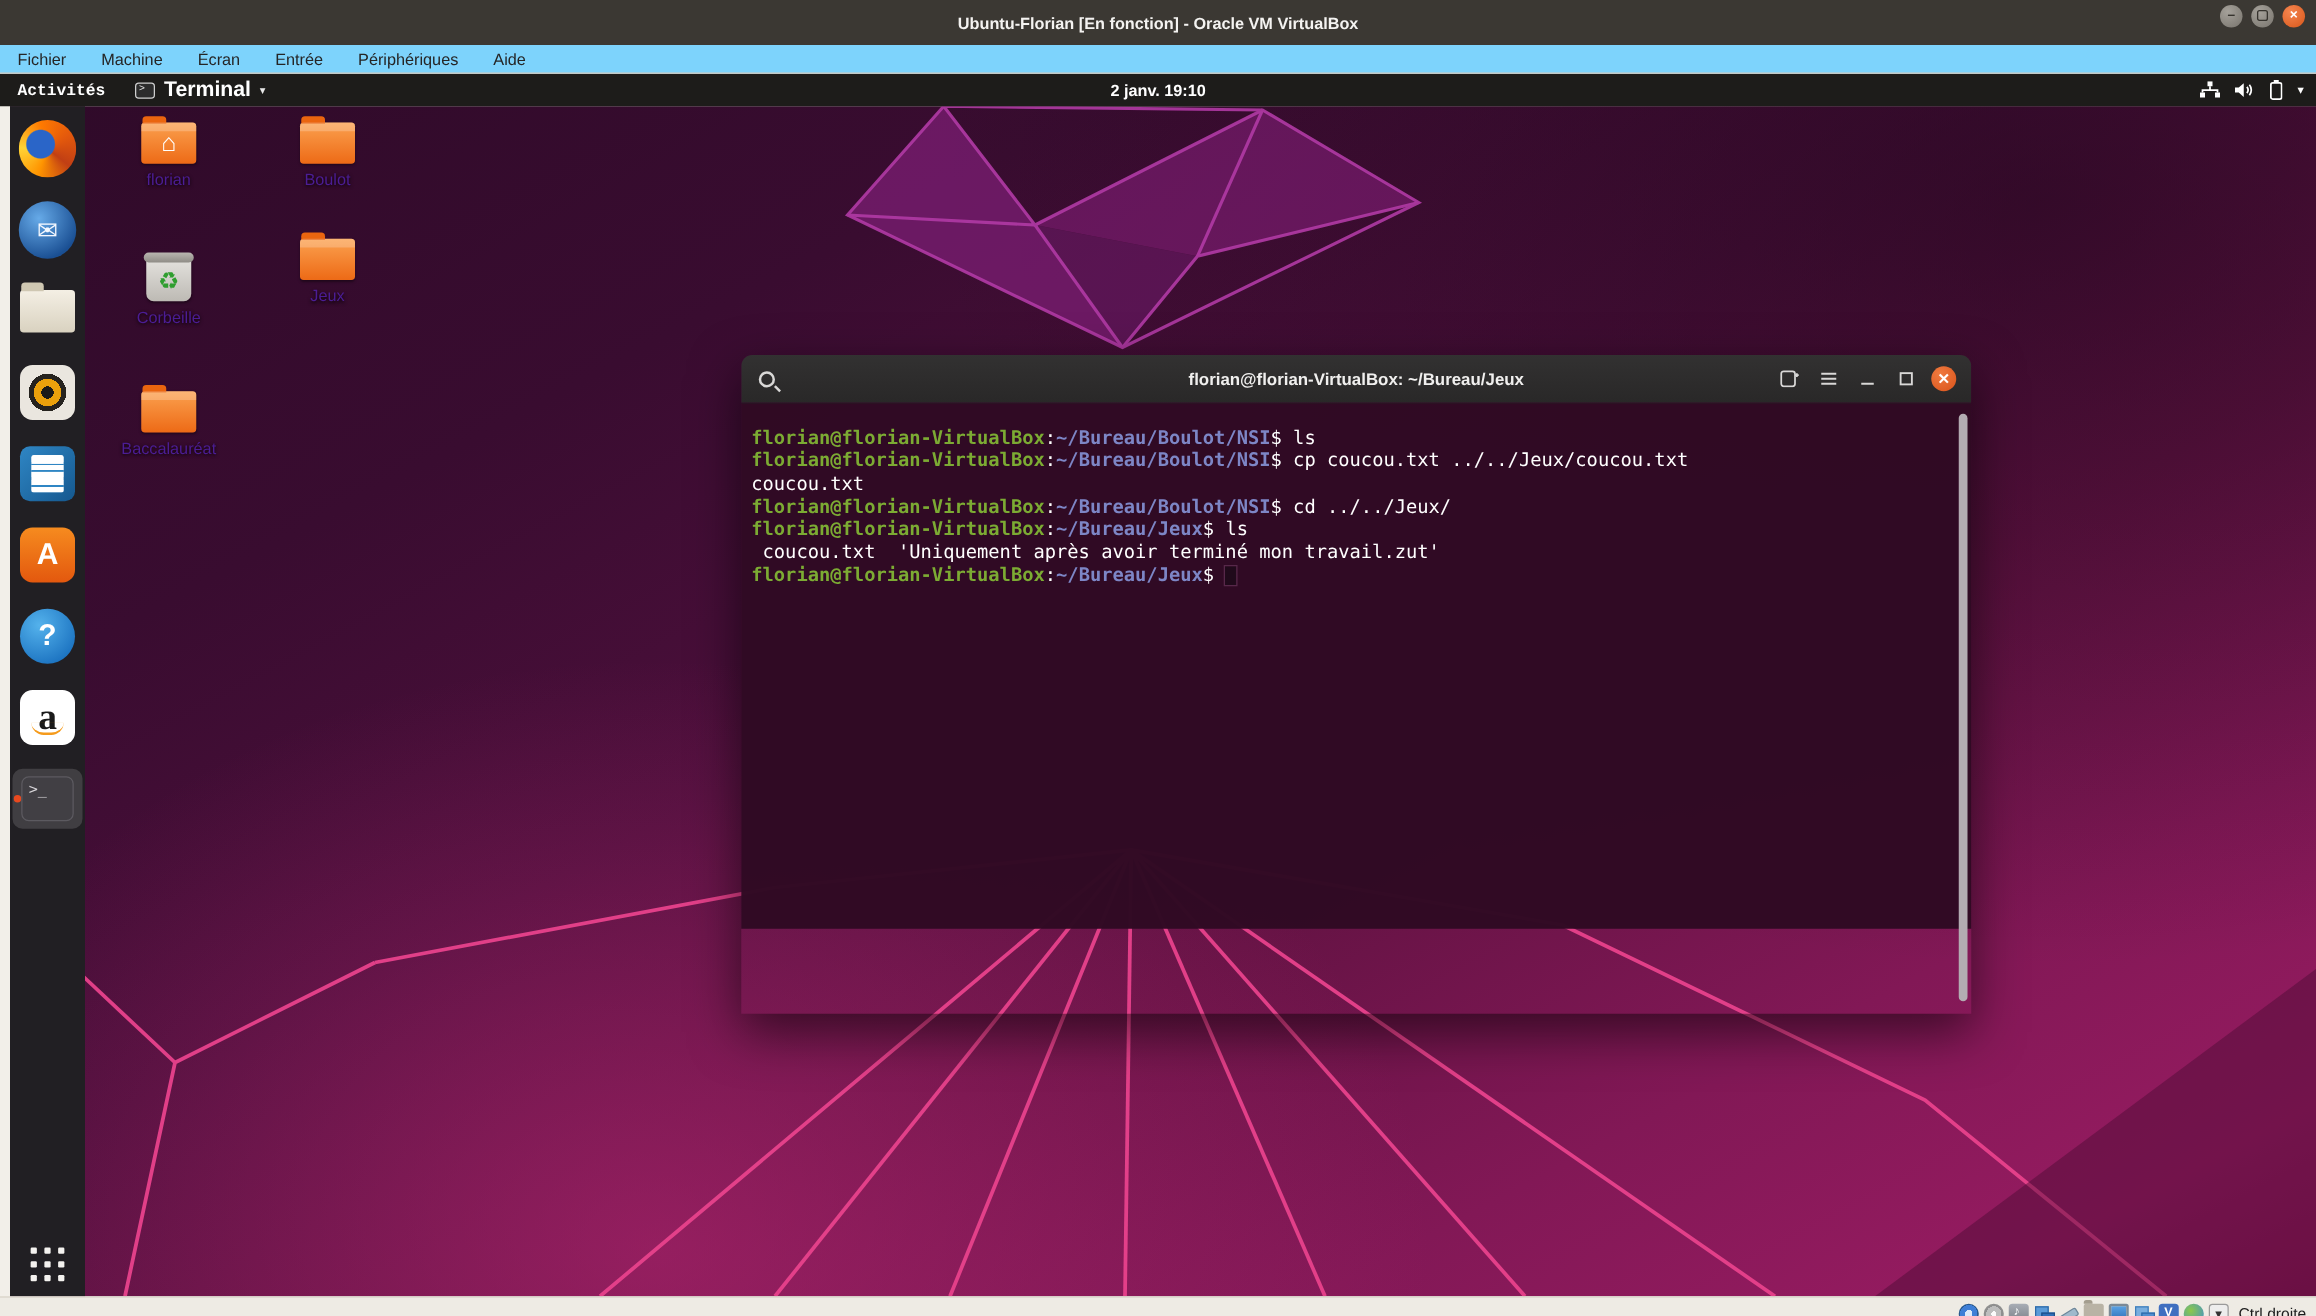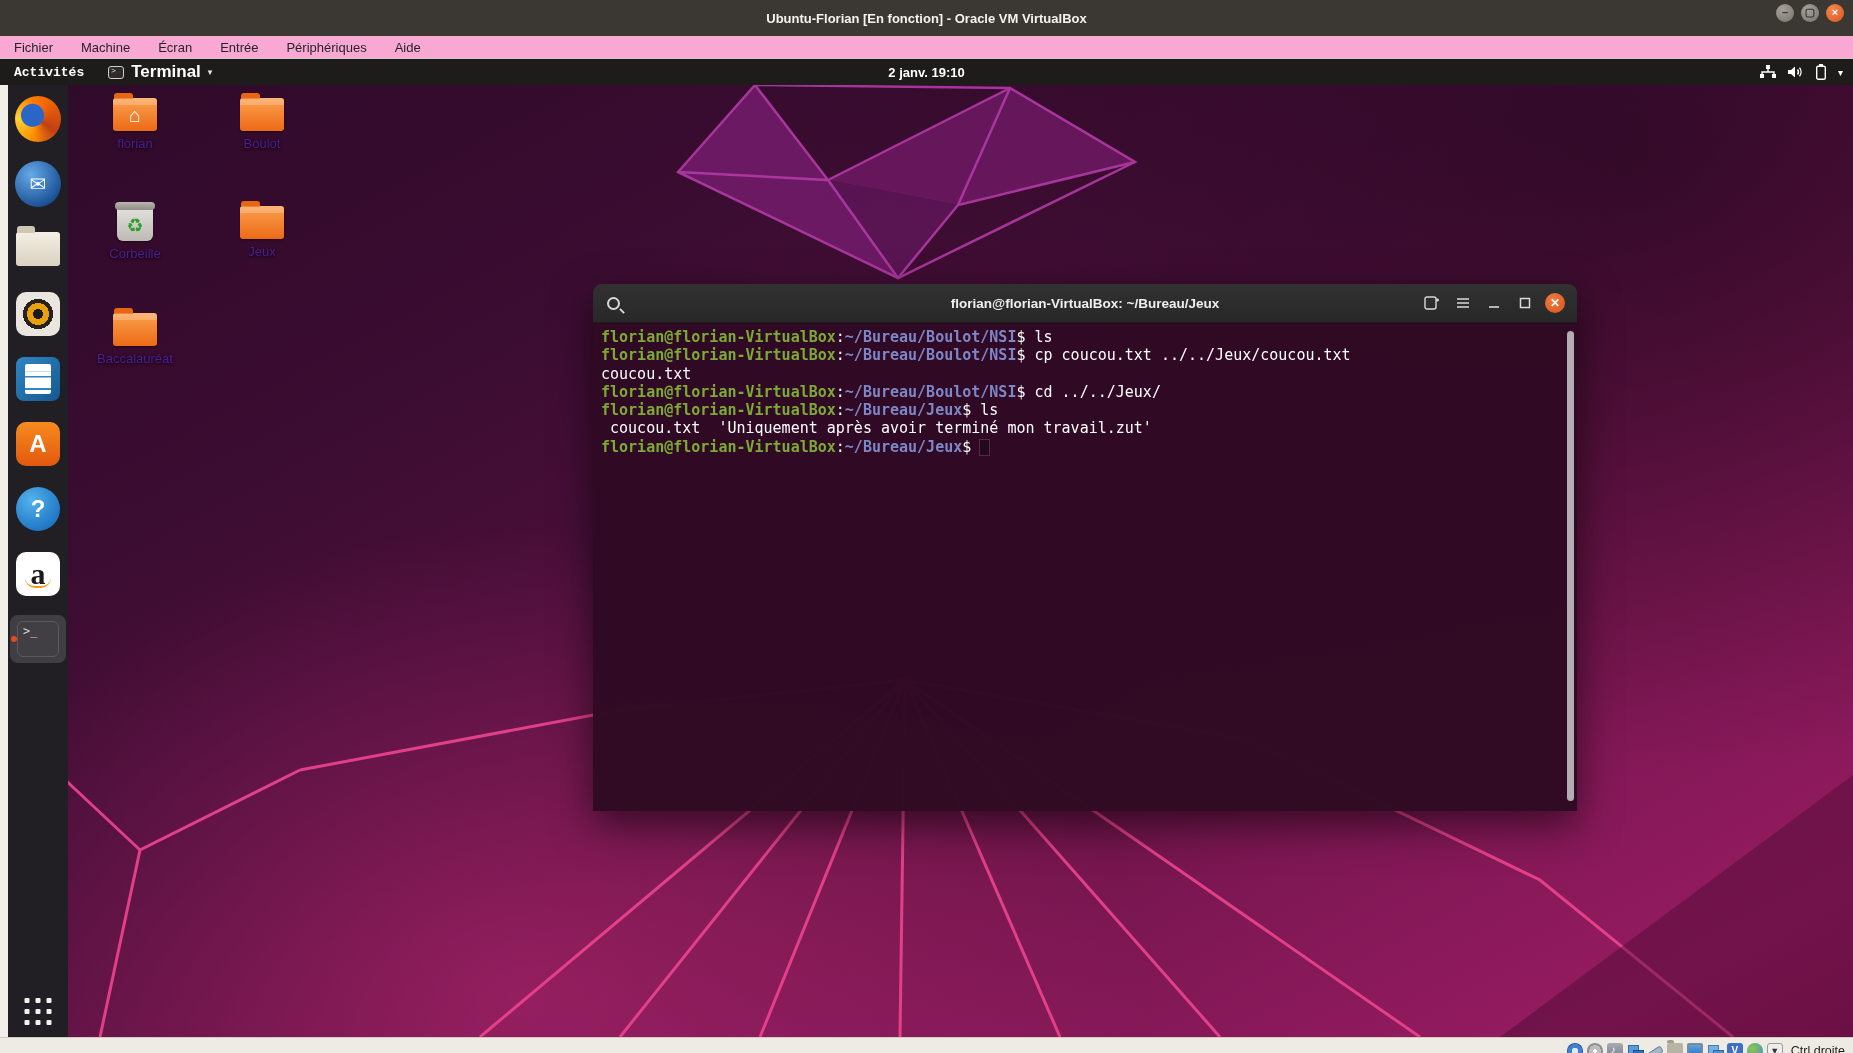--- a/index.html
+++ b/index.html
@@ -9,21 +9,21 @@
   
   .titlebar { position:relative; height:36px; background:#3b3833; display:flex; align-items:center; justify-content:center; }
   .titlebar .vm-title { color:#f4f3f1; font-size:13px; font-weight:bold; }
   .win-controls { position:absolute; right:9px; top:4px; display:flex; gap:7px; }
   .wc-btn { width:18px; height:18px; border-radius:50%; display:flex; align-items:center; justify-content:center;
             background:radial-gradient(circle at 35% 30%, #a5a19a, #78746d); color:#36332e; font-size:11px; line-height:1; }
   .wc-btn.close { background:radial-gradient(circle at 35% 30%, #f5854f, #d8571a); color:#fff; }
   .wc-glyph { position:relative; top:-1px; font-weight:bold; }
 
   
-  .menubar { height:23px; background:#f9a8d4; border-bottom:1px solid #cfc9bd; display:flex; align-items:center; padding-left:12px; }
+  .menubar { height:23px; background:#7dd3fc; border-bottom:1px solid #cfc9bd; display:flex; align-items:center; padding-left:12px; }
   .menu-item { font-size:13px; color:#252525; padding:0 14px 0 14px; }
   .menu-item:first-child { padding-left:2px; }
 
   
   .screen { position:relative; width:1853px; height:978px; background:#f2efe9; overflow:hidden; }
 
   
   .topbar { position:absolute; left:0; top:0; width:100%; height:26px; background:#1d1c1a; z-index:40;
             display:flex; align-items:center; color:#fff; }
   .activities { font-size:13px; font-weight:600; color:#fff; padding:0 14px;font-family:Liberation Mono, monospace; }
@@ -100,21 +100,21 @@
   .terminal { position:absolute; left:593px; top:225px; width:984px; height:527px; z-index:20;
     border-radius:9px 9px 0 0; box-shadow:0 14px 40px rgba(0,0,0,.55); }
   .term-header { height:39px; background:linear-gradient(#323131, #292828); border-radius:9px 9px 0 0;
     display:flex; align-items:center; position:relative; border-bottom:1px solid #1d1c1c; }
   .term-title { position:absolute; left:50%; transform:translateX(-50%); color:#f0efee; font-size:13.5px; font-weight:600; }
   .th-left { margin-left:14px; display:flex; align-items:center; }
   .th-right { margin-left:auto; margin-right:12px; display:flex; align-items:center; gap:9px; }
   .th-btn { width:22px; height:22px; display:flex; align-items:center; justify-content:center; color:#d9d8d7; }
   .th-close { width:20px; height:20px; border-radius:50%; background:radial-gradient(circle at 35% 30%, #f07a3f, #d9531b);
     color:#fff; font-size:12px; font-weight:bold; display:flex; align-items:center; justify-content:center; }
-  .term-body { position:relative; height:488px; background:rgba(48,10,36,.985); padding:5px 14px 0 8px;
+  .term-body { position:relative; height:420px; background:rgba(48,10,36,.985); padding:18px 14px 0 8px;
     font-family:"DejaVu Sans Mono",monospace; font-size:15px; }
   .term-line { height:18.3px; white-space:pre; line-height:18.3px; }
   .c-green { color:#7cab33; font-weight:bold; }
   .c-blue  { color:#7d86c6; font-weight:bold; }
   .c-white { color:#ffffff; }
   .c-cursor { display:inline-block; width:9px; height:15px; background:#200a1b; outline:1px solid #57284a; vertical-align:-2px; }
   .term-scrollbar { position:absolute; right:3px; top:8px; width:7px; height:470px; border-radius:4px; background:#b3acb2; }
 
   
   .search-glyph { width:13px; height:13px; border:2px solid #d9d8d7; border-radius:50%; position:relative; }
@@ -295,21 +295,21 @@
     <div class="desk-icon" style="left:207px; top:39px;">
       <span class="folder"></span>
       <span class="desk-label">Boulot</span>
     </div>
     <div class="desk-icon" style="left:80px; top:144px;">
       <span class="trash">
           <span class="recycle">♻</span>
         </span>
       <span class="desk-label">Corbeille</span>
     </div>
-    <div class="desk-icon" style="left:207px; top:147px;">
+    <div class="desk-icon" style="left:207px; top:132px;">
       <span class="folder"></span>
       <span class="desk-label">Jeux</span>
     </div>
     <div class="desk-icon" style="left:80px; top:254px;">
       <span class="folder"></span>
       <span class="desk-label">Baccalauréat</span>
     </div>
 
     <div class="terminal">
       <div class="term-header">

